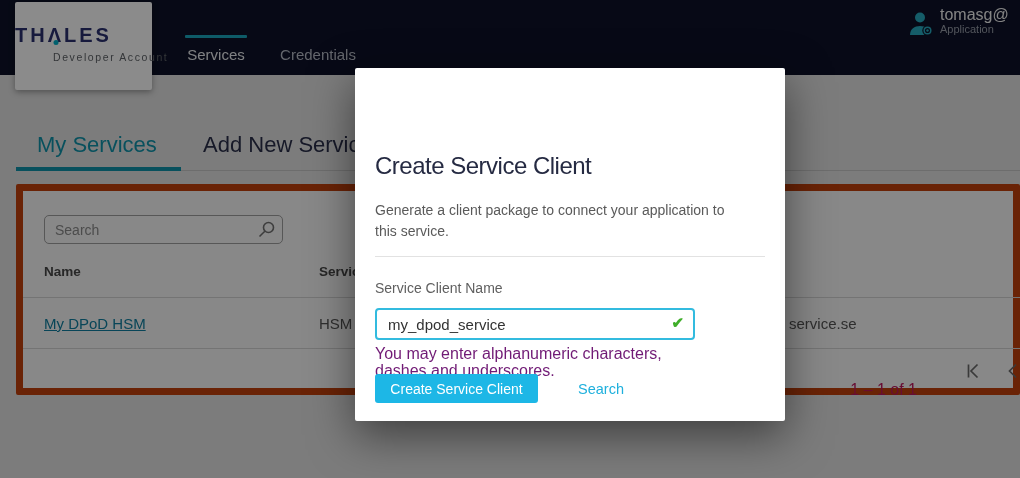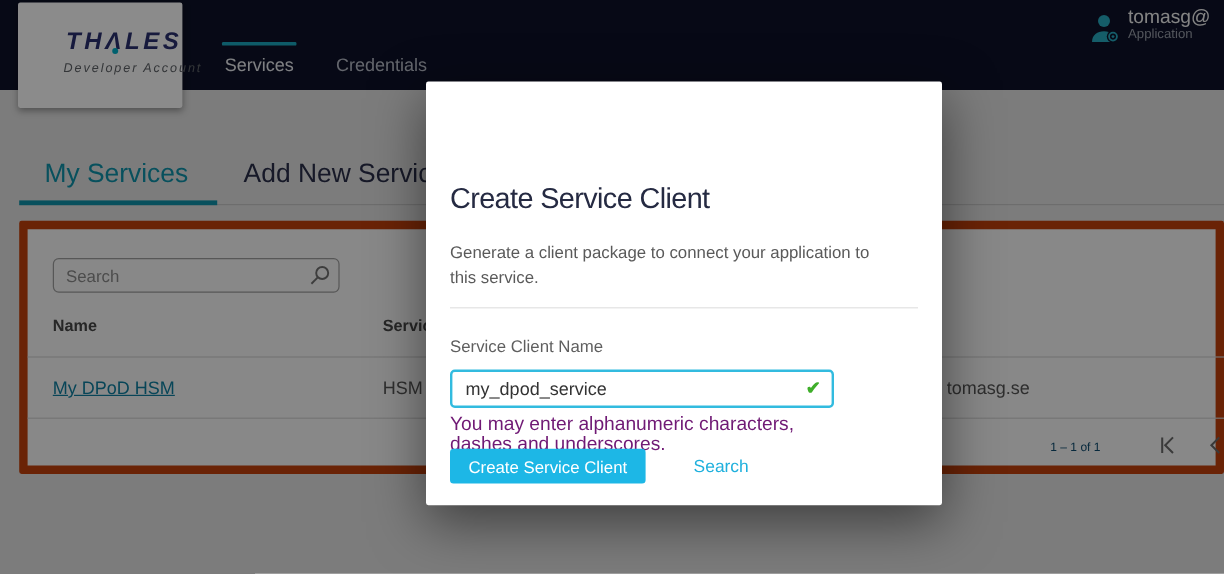--- a/index.html
+++ b/index.html
@@ -5,21 +5,21 @@
   * { margin:0; padding:0; box-sizing:border-box; }
   html,body { width:1020px; height:478px; overflow:hidden; }
   body { position:relative; font-family:"Liberation Sans", sans-serif; background:#e2e2e2; }
 
   
   .page { position:absolute; inset:0; }
 
   .topnav { position:absolute; left:0; top:0; width:1020px; height:75px; background:#0d1228; }
 
   .logo-card { position:absolute; left:15px; top:2px; width:137px; height:88px; background:#fdfdfd;
-               border-radius:2px; box-shadow:0 2px 6px rgba(0,0,0,0.35); text-align:right; z-index:2;font-style:italic; }
+               border-radius:2px; box-shadow:0 2px 6px rgba(0,0,0,0.35); text-align:left; z-index:2; }
   .logo-line1 { margin-top:22px; font-size:20px; font-weight:bold; letter-spacing:3px;
                 color:#2a3170; white-space:nowrap; }
   .logo-lambda { position:relative; display:inline-block; }
   .logo-lambda .dot { position:absolute; left:50%; transform:translateX(-50%); bottom:2px;
                       width:5px; height:5px; border-radius:50%; background:#00b0c8; }
   .logo-line2 { margin-top:4px; font-size:10.5px; letter-spacing:1.6px; color:#5f6368; white-space:nowrap;padding-left:38px; }
 
   .nav-item { position:absolute; top:0; height:75px; text-align:center; cursor:pointer; }
   .nav-item .bar { position:absolute; top:35px; left:50%; transform:translateX(-50%);
                    width:62px; height:3px; background:#1ba7bd; border-radius:1px; display:none; }
@@ -57,21 +57,21 @@
   .col-service { left:296px; }
 
   .row-divider { position:absolute; left:0; width:1002px; height:1px; background:#d4d4d4; }
   .div-1 { top:106px; } .div-2 { top:157px; }
 
   .cell { position:absolute; top:124px; font-size:15px; color:#555; white-space:nowrap; }
   .cell-name { left:21px; color:#0f7fa0; text-decoration:underline; cursor:pointer;text-align:right; }
   .cell-service { left:296px; }
   .cell-owner { left:766px; }
 
-  .pag-range { position:absolute; top:177px; right:96px; font-size:10px; color:#0c4a6e; }
+  .pag-range { position:absolute; top:190px; right:96px; font-size:16px; color:#be185d; }
   .pag-btn { position:absolute; top:170px; width:24px; height:24px; cursor:pointer; }
   .pag-first { right:26px; }
   .pag-prev { right:-14px; }
 
   
   .backdrop { position:absolute; inset:0; background:rgba(0,0,0,0.45); z-index:5; }
 
   .modal { position:absolute; left:355px; top:68px; width:430px; height:353px; background:#ffffff;
            border-radius:2px; box-shadow:0 14px 45px rgba(0,0,0,0.5); z-index:10; }
   .m-title { position:absolute; left:20px; top:85px; font-size:24px; letter-spacing:-0.5px;
@@ -148,21 +148,21 @@
     </div>
 
     <span class="col-head col-name">Name</span>
     <span class="col-head col-service">Service</span>
 
     <div class="row-divider div-1"></div>
 
     <div>
       <span class="cell cell-name">My DPoD HSM</span>
       <span class="cell cell-service">HSM o</span>
-      <span class="cell cell-owner">tomasg.se</span>
+      <span class="cell cell-owner">service.se</span>
     </div>
 
     <div class="row-divider div-2"></div>
 
     <span class="pag-range">1 – 1 of 1</span>
     <span class="pag-btn pag-first">
       <svg width="20" height="20" viewBox="0 0 20 20">
         <path d="M5.5 3.5 v13" stroke="#6a6a6a" stroke-width="1.7" fill="none"></path>
         <path d="M14.5 3.5 L8 10 l6.5 6.5" stroke="#6a6a6a" stroke-width="1.7" fill="none"></path>
       </svg>

